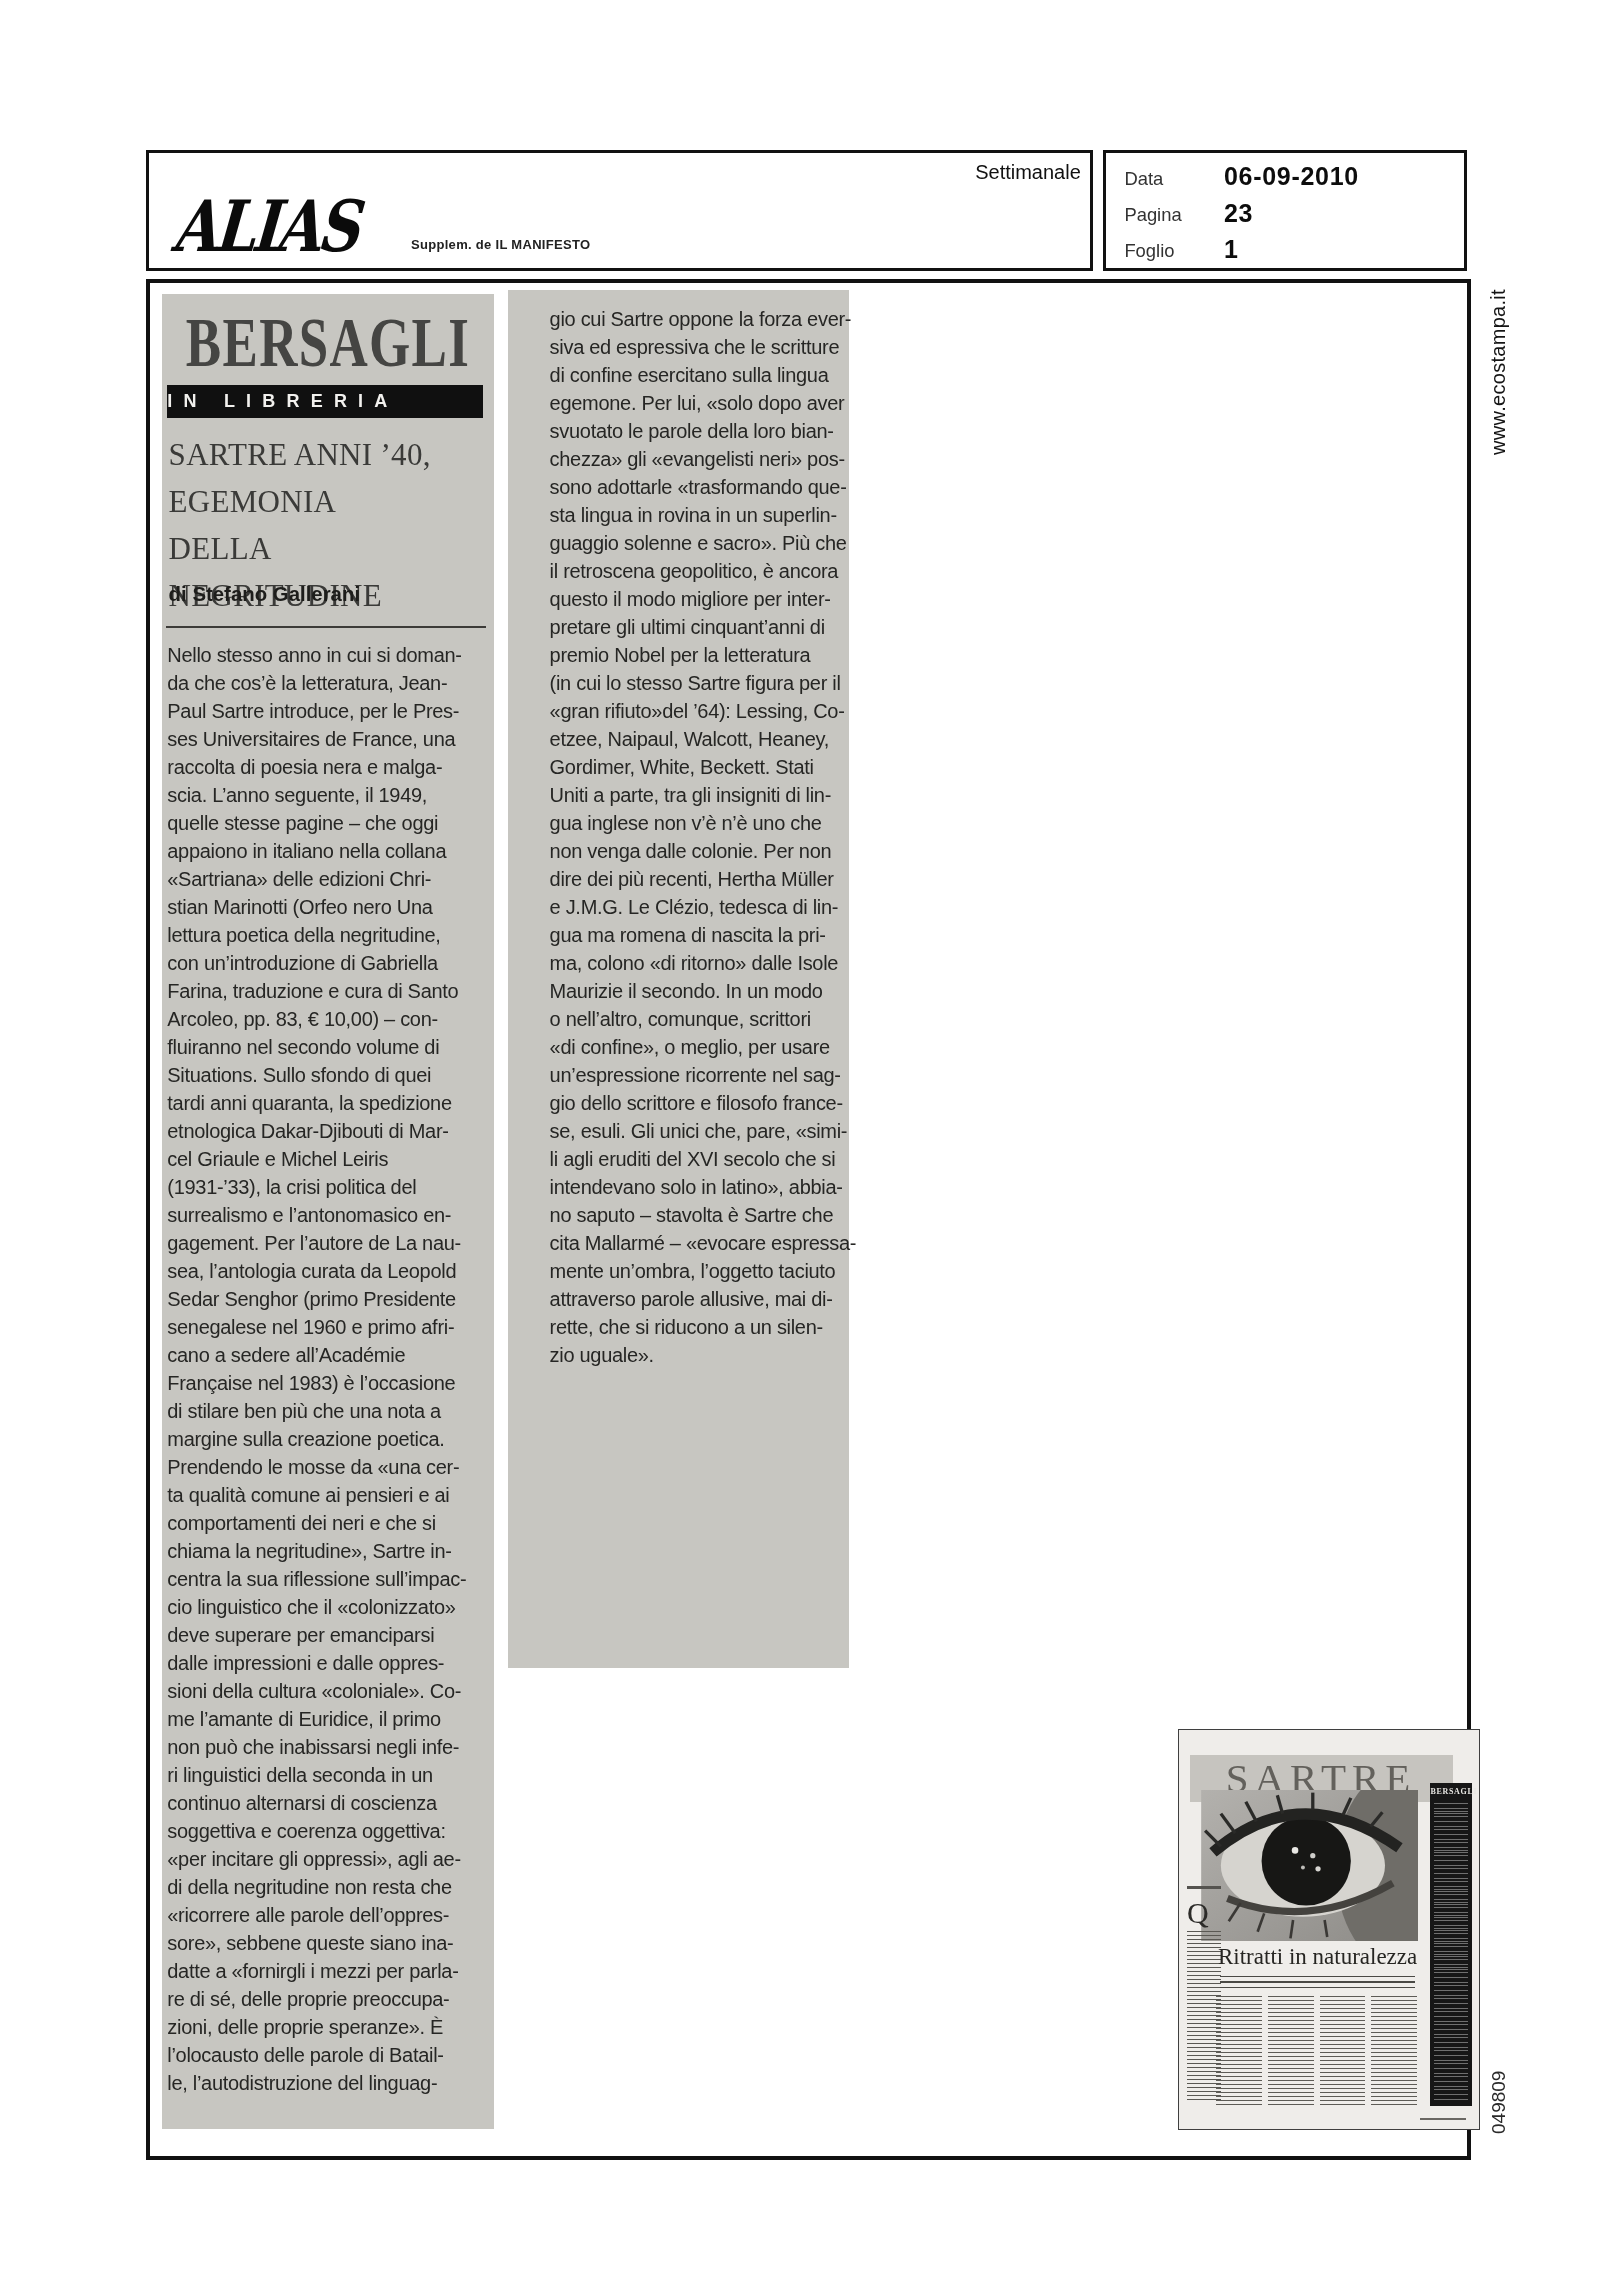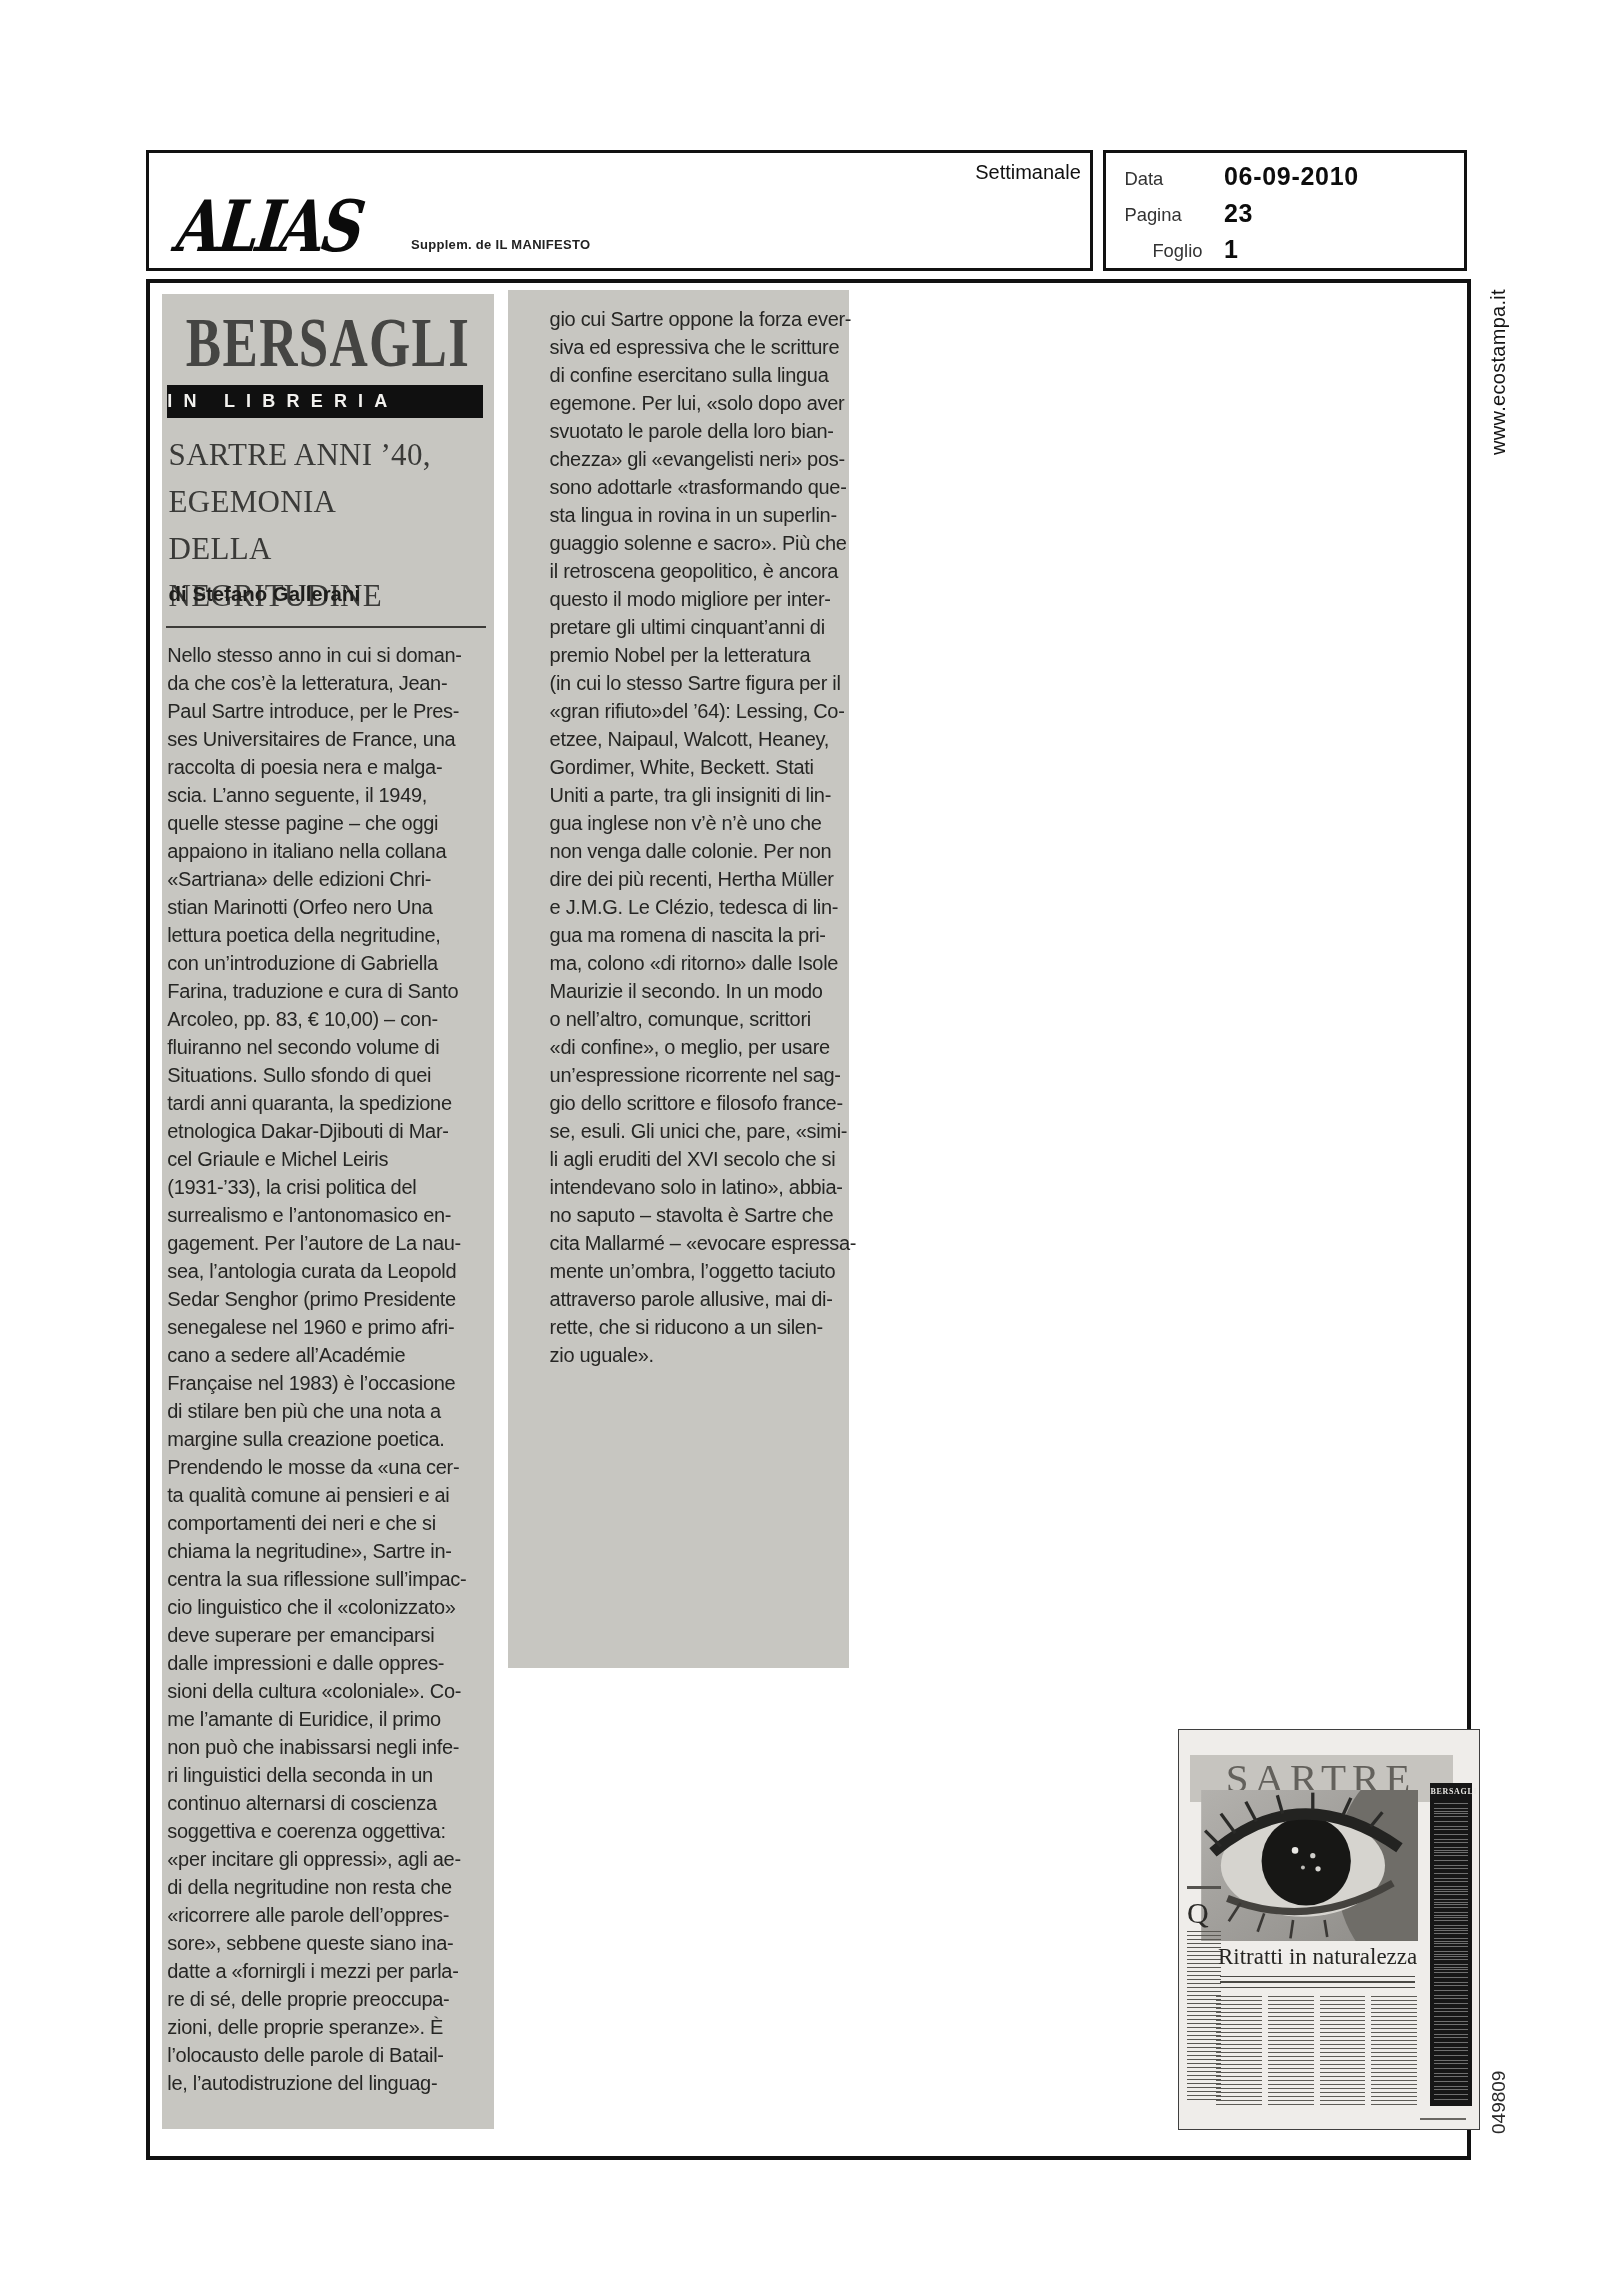--- a/index.html
+++ b/index.html
@@ -65,21 +65,21 @@
     <div class="alias-logo">ALIAS</div>
     <div class="alias-sub">Supplem. de IL MANIFESTO</div>
     <div class="freq">Settimanale</div>
   </div>
 
   <div class="meta-box">
     <div class="meta-row" style="top:14.5px;">Data</div>
     <div class="meta-val" style="top:9.2px;">06-09-2010</div>
     <div class="meta-row" style="top:51px;">Pagina</div>
     <div class="meta-val" style="top:46px;">23</div>
-    <div class="meta-row" style="top:87px;margin-left:28px;">Foglio</div>
+    <div class="meta-row" style="top:87px;">Foglio</div>
     <div class="meta-val" style="top:82px;">1</div>
   </div>
 
   <div class="ecostampa">www.ecostampa.it</div>
   <div class="code-vert">049809</div>
 
   <div class="main-box">
 
     <div class="colbg col1">
       <div class="rubric">BERSAGLI</div>

